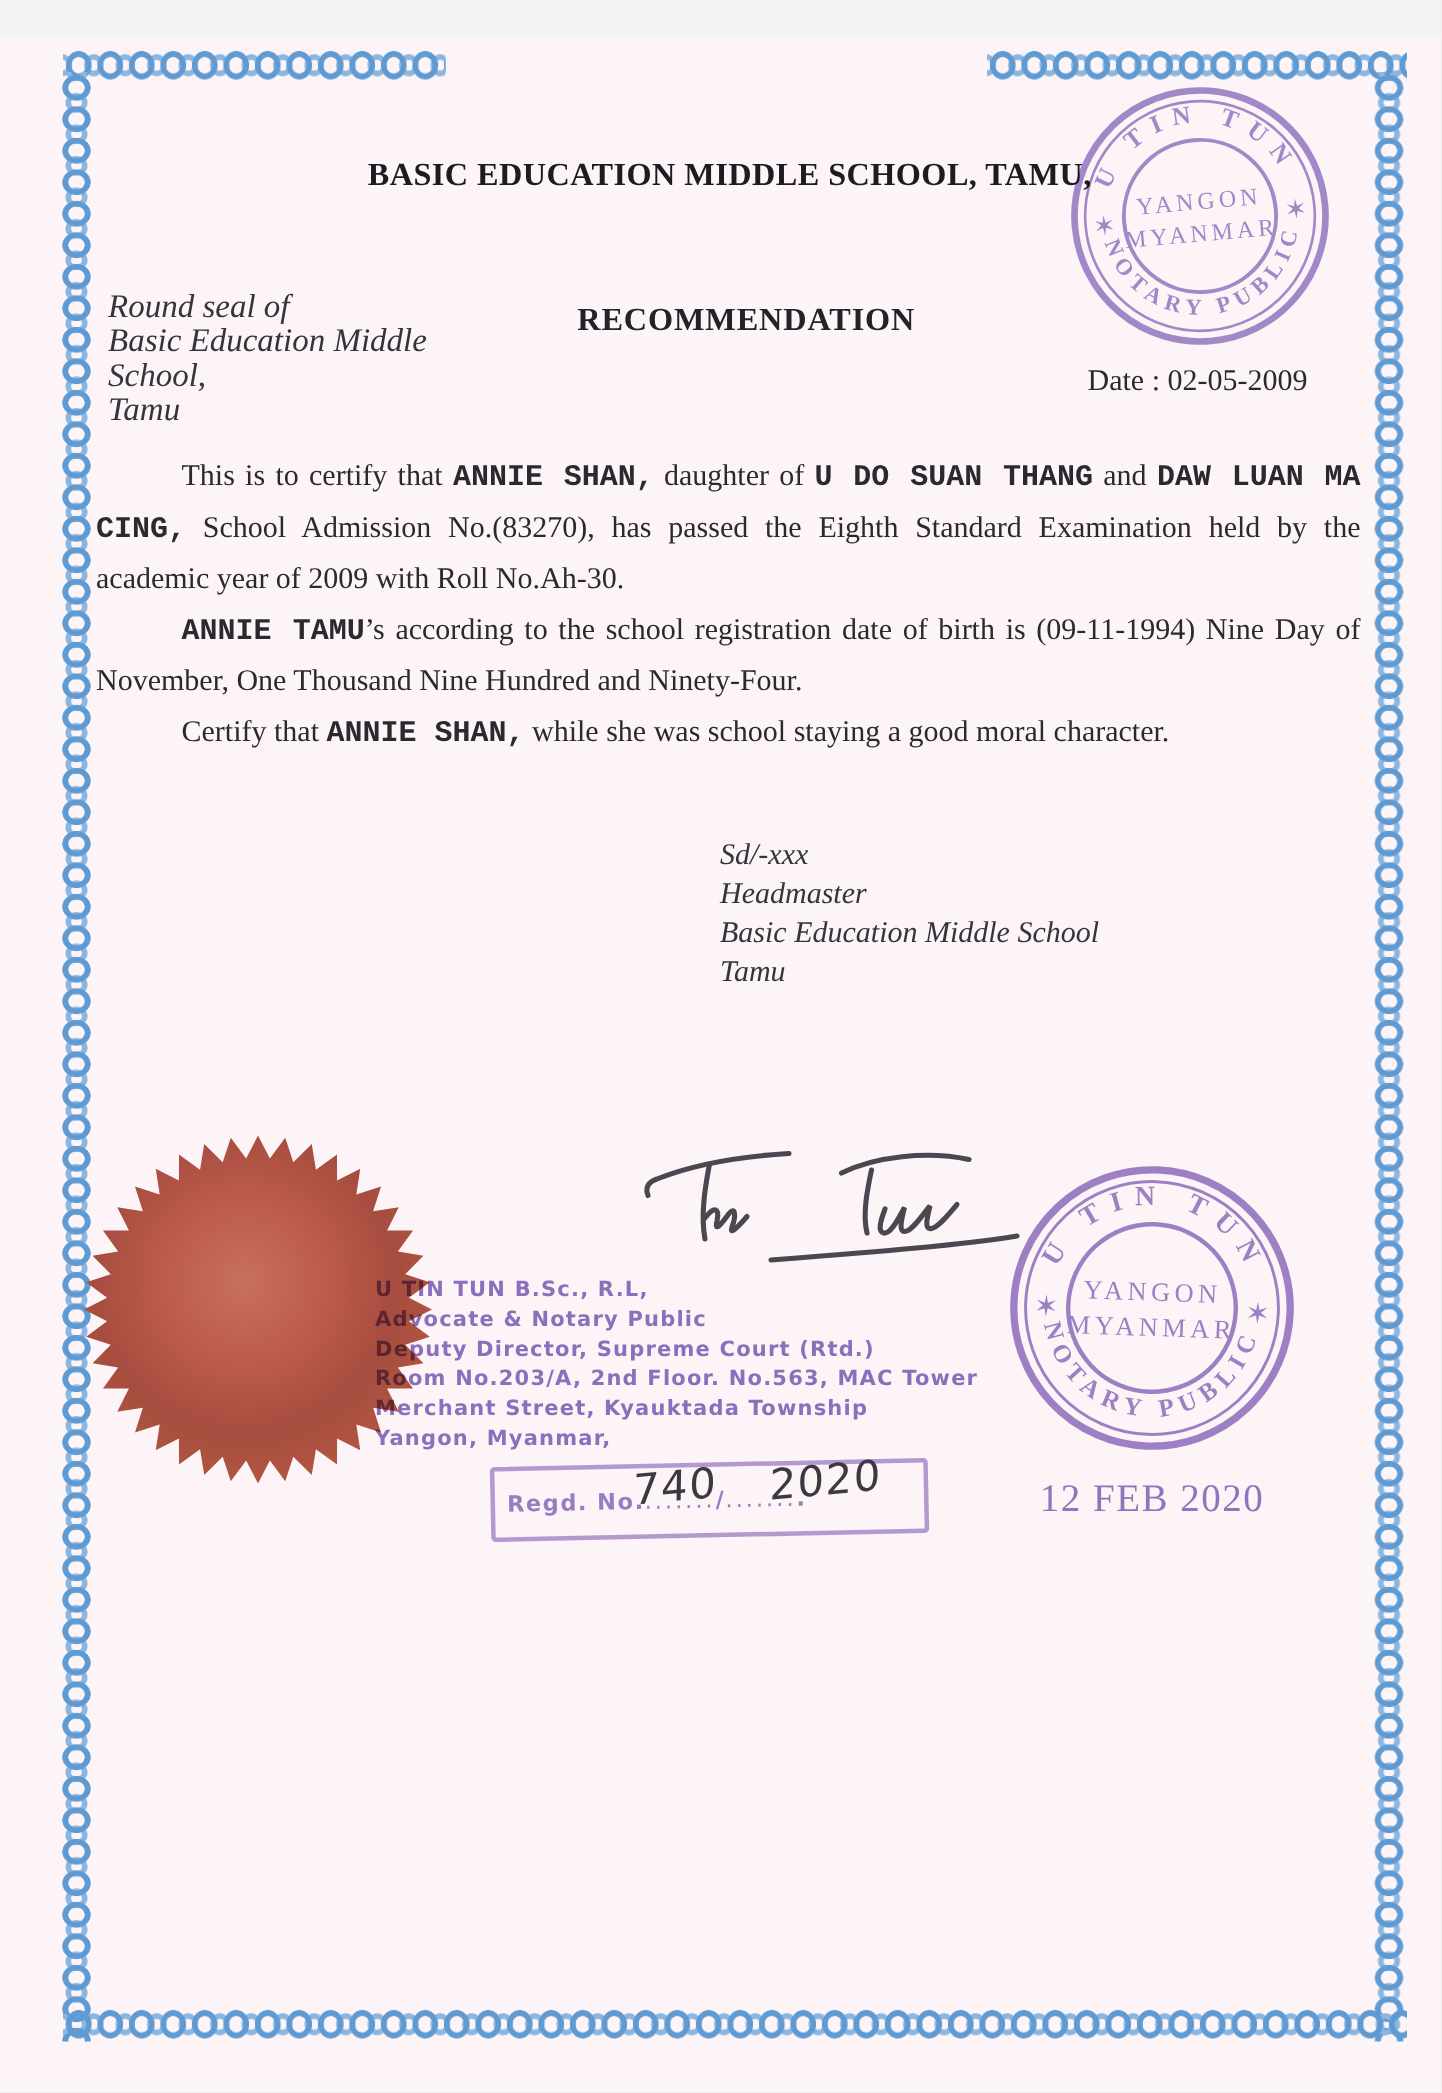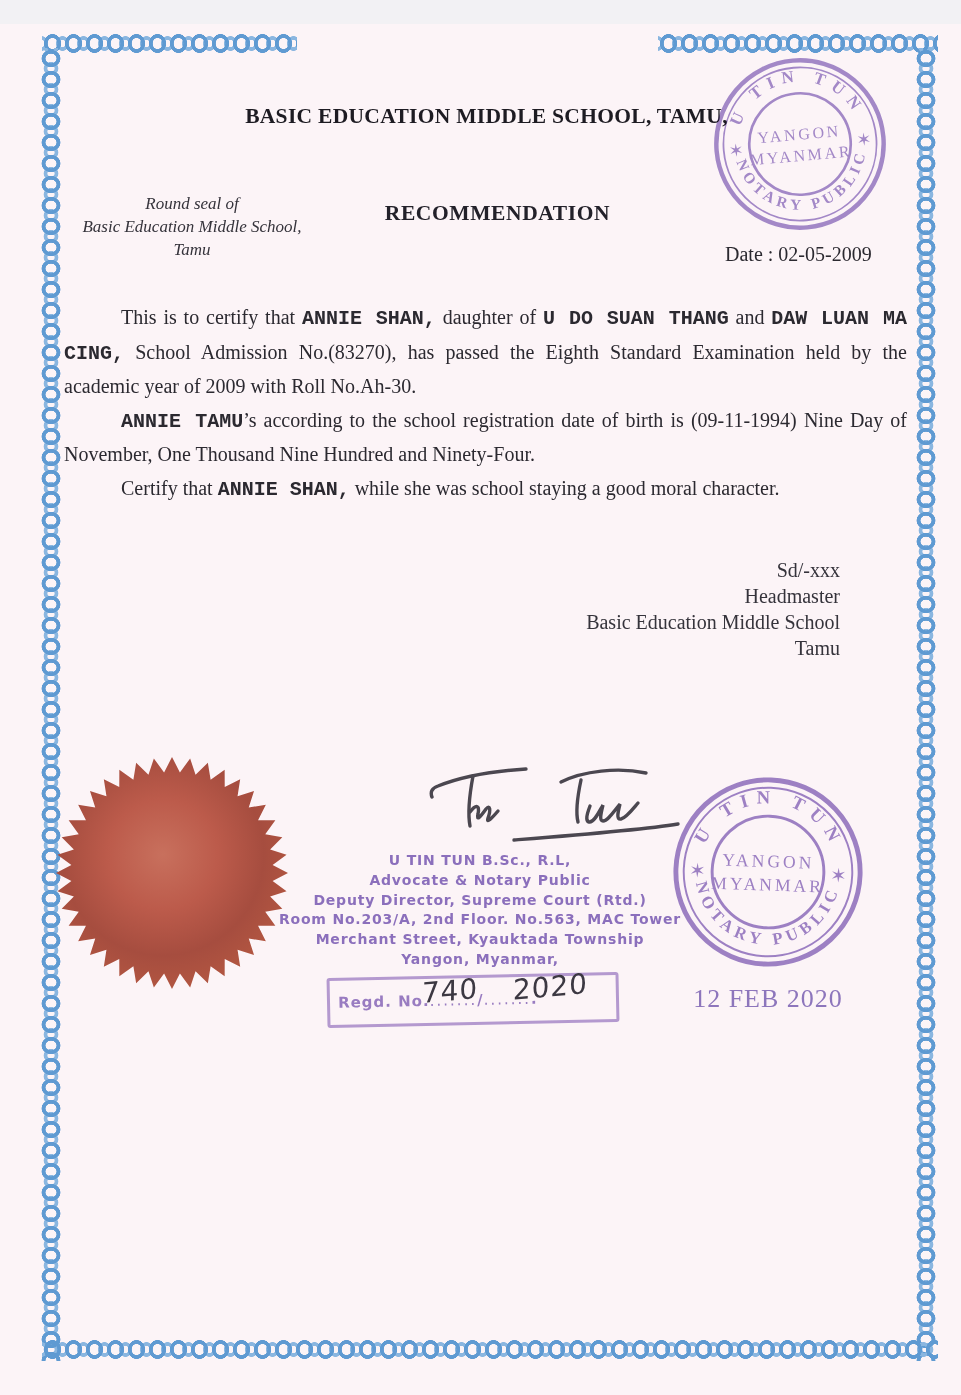--- a/index.html
+++ b/index.html
@@ -36,55 +36,55 @@
     font-family:"Liberation Sans", sans-serif;font-weight:bold;font-size:37px;
     color:#f27e90;letter-spacing:1px;text-shadow:0 0 2px rgba(242,126,144,.45);
     white-space:nowrap;
   }
   .school-heading{
     position:absolute;left:0;right:0;top:104px;text-align:center;
     transform:translateX(6px);
     font-weight:bold;font-size:21.5px;color:#1d1b22;letter-spacing:.3px;
   }
   .seal-note{
-    position:absolute;left:72px;top:192px;width:240px;text-align:center;
-    font-style:italic;font-size:17px;line-height:23px;color:#35333b;
+    position:absolute;left:72px;top:192px;width:240px;text-align:left;
+    font-style:italic;font-size:22px;line-height:23px;color:#35333b;
   }
   .doc-heading{
     position:absolute;left:0;right:0;top:201px;text-align:center;
     transform:translateX(17px);
     font-weight:bold;font-size:21.5px;letter-spacing:.6px;color:#23212a;
   }
   .date-line{
     position:absolute;left:725px;top:243px;font-size:20px;color:#2b2930;white-space:nowrap;
   }
   .bodytext{
     position:absolute;left:64px;top:301px;width:843px;
     font-size:20px;line-height:33.5px;text-align:justify;
   }
   .bodytext p{margin:0;text-indent:57px;}
   .b{font-weight:bold;font-family:Liberation Mono, monospace;}
   .headmaster{
-    position:absolute;left:480px;top:557px;width:360px;text-align:right;
-    font-size:20px;line-height:26px;color:#35333b;
+    position:absolute;left:480px;top:557px;width:360px;text-align:left;
+    font-style:italic;font-size:20px;line-height:26px;color:#35333b;
   }
   .auth-line{
     position:absolute;left:300px;right:55px;top:704px;text-align:center;
     font-style:italic;font-size:20px;color:#35333b;
   }
   .sig-svg{position:absolute;left:418px;top:750px;width:275px;height:100px;}
 
   
   .stamp{position:absolute;mix-blend-mode:multiply;opacity:.92;}
   .stamp svg{display:block;width:100%;height:100%;}
   .stamp-top{left:711px;top:55px;width:178px;height:178px;transform:rotate(-5deg);}
   .stamp-bottom{left:670px;top:774px;width:196px;height:196px;transform:rotate(2deg);}
 
   .notary-address{
-    position:absolute;left:250px;top:851px;width:460px;text-align:center;
+    position:absolute;left:250px;top:851px;width:460px;text-align:left;
     font-family:"DejaVu Sans", sans-serif;font-weight:bold;font-size:14px;
     line-height:19.8px;letter-spacing:.8px;color:#8d74c2;mix-blend-mode:multiply;
   }
   .regd-box{
     position:absolute;left:327px;top:975px;width:270px;height:44px;
     border:3px solid rgba(158,128,200,.75);border-radius:3px;
     transform:rotate(-1.2deg);display:flex;align-items:center;padding:0 8px;
     font-family:"DejaVu Sans", sans-serif;font-weight:bold;font-size:15px;
     color:#9b82c8;letter-spacing:1px;mix-blend-mode:multiply;
   }

